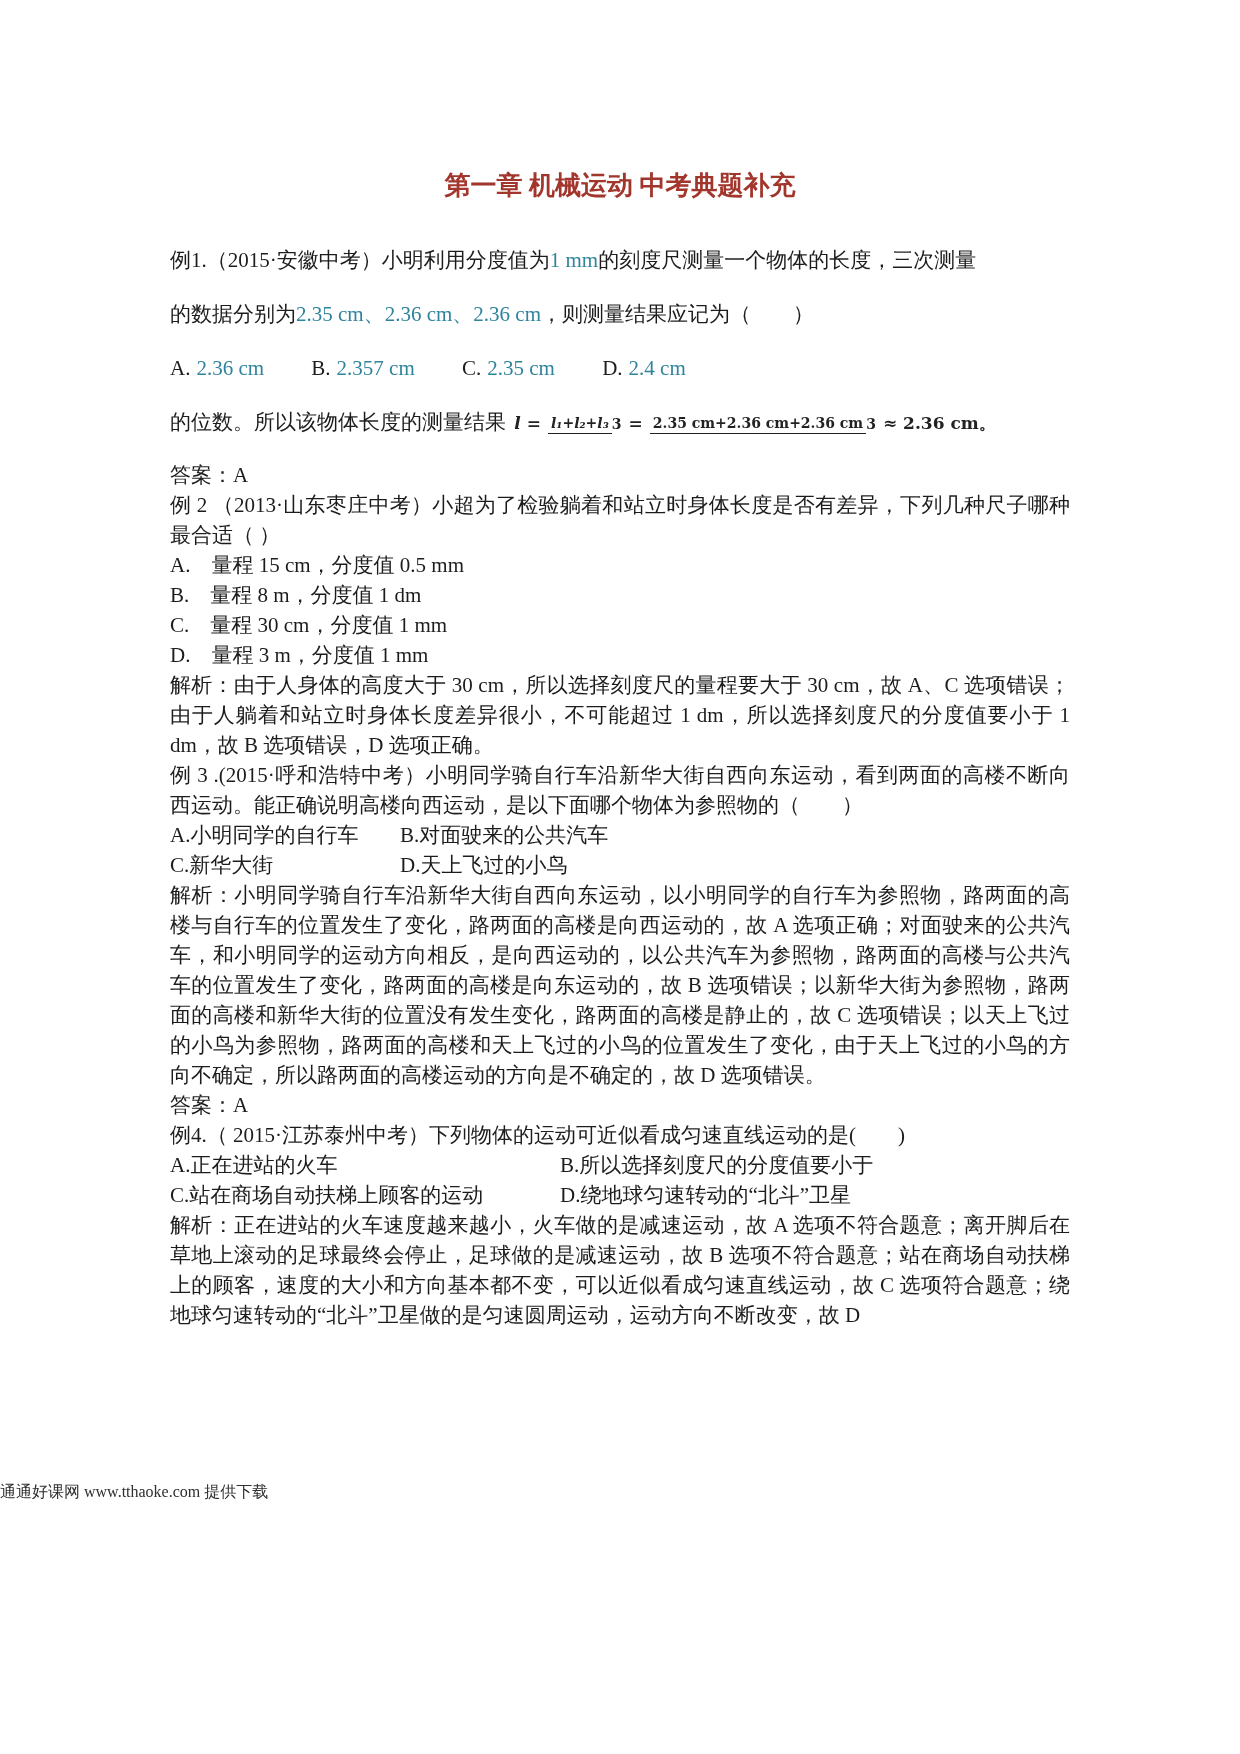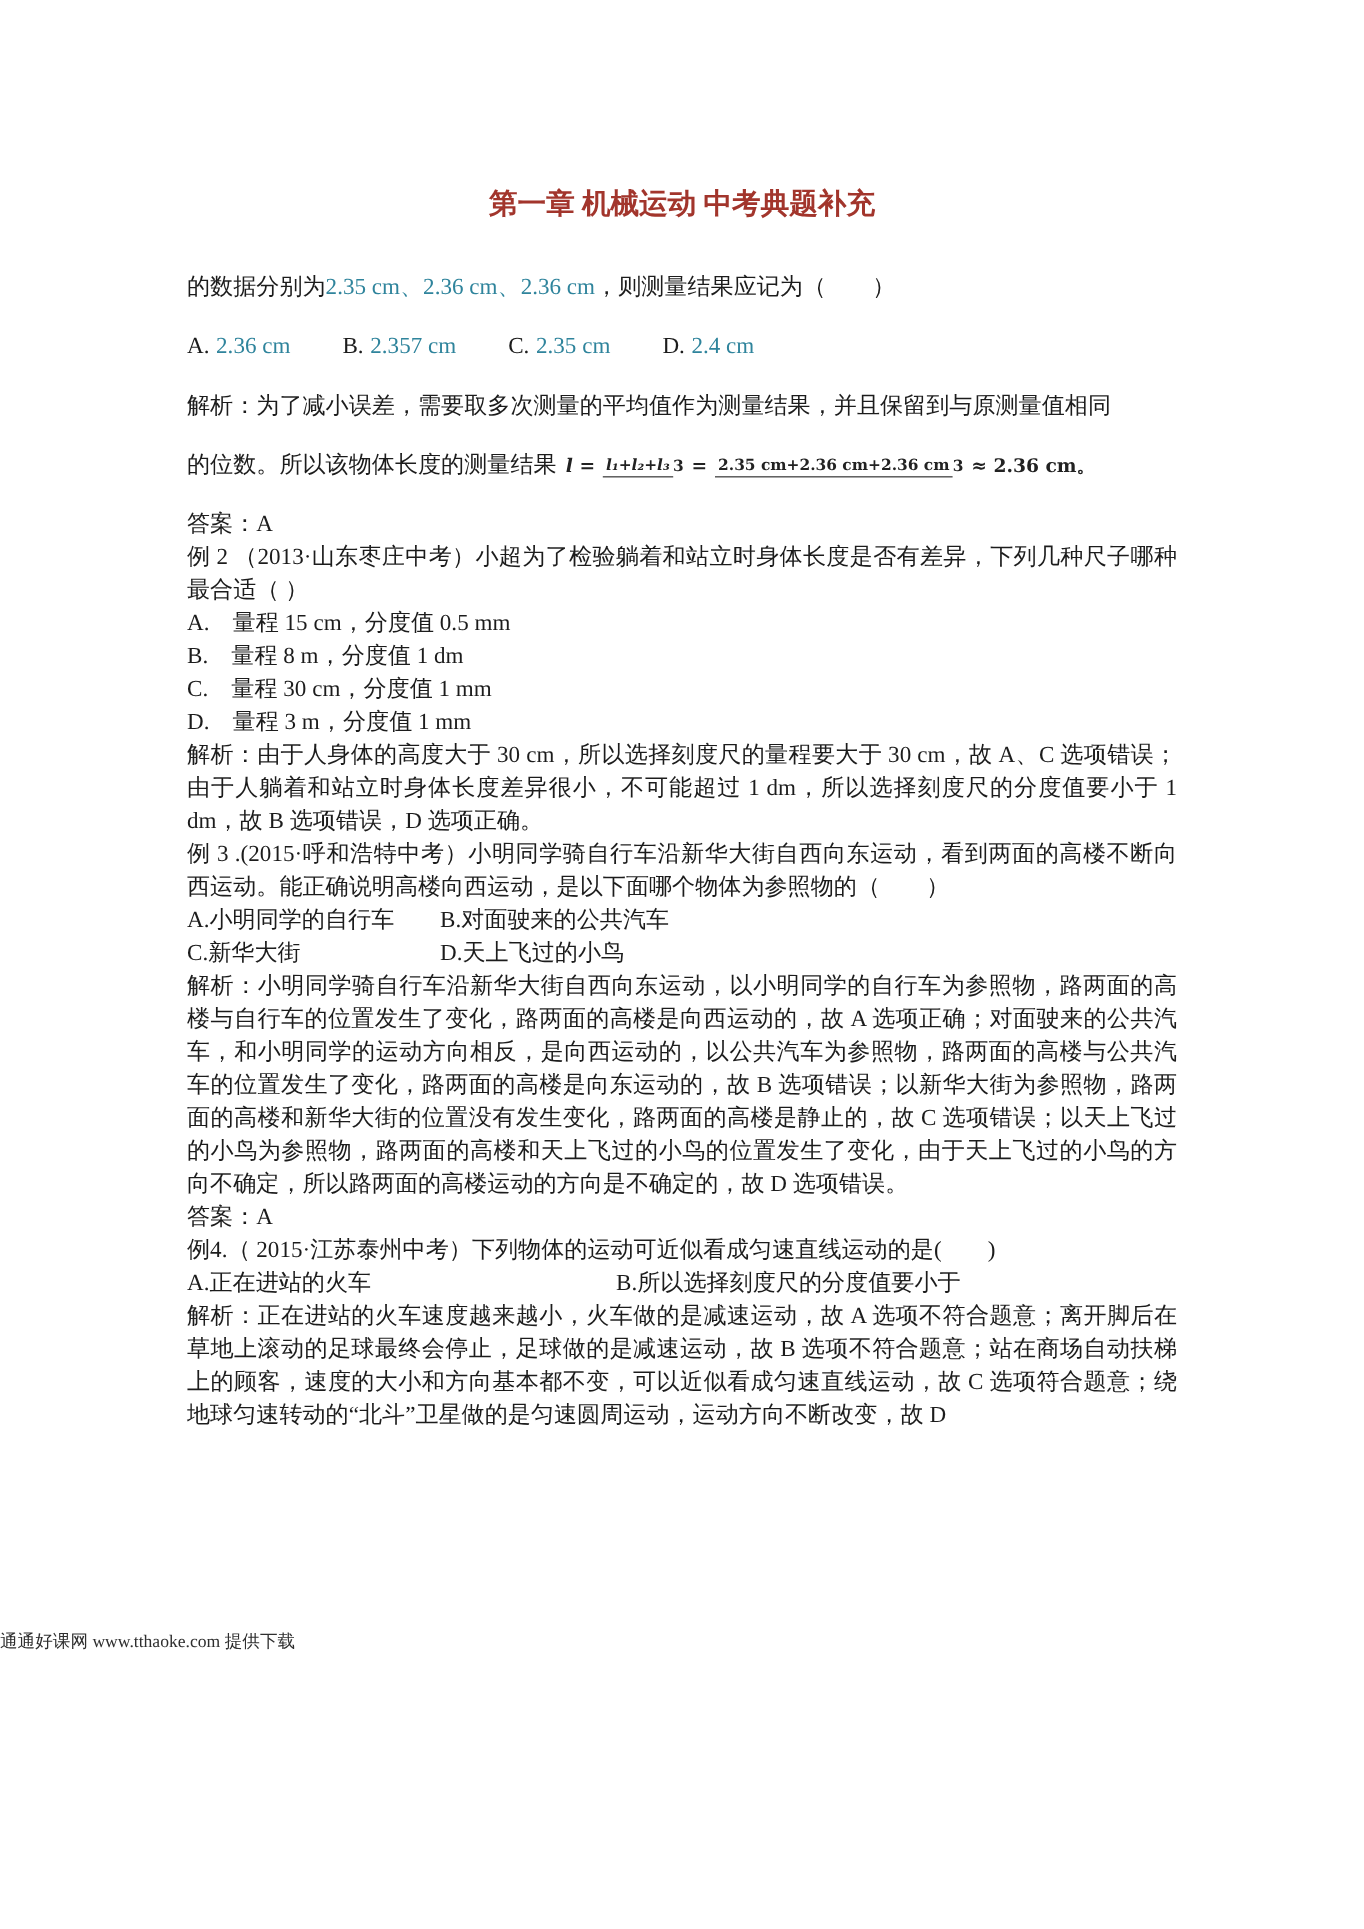--- a/index.html
+++ b/index.html
@@ -41,30 +41,30 @@
   }
 </style>
 </head>
 <body>
 
 <div class="page">
 
   <h1 class="title">第一章 机械运动 中考典题补充</h1>
 
   <section>
+    <p class="ds"><span>例1.（2015·安徽中考）小明利用分度值为</span><span class="teal">1 mm</span><span>的刻度尺测量一个物体的长度，三次测量</span></p>
     <p class="ds"><span>的数据分别为</span><span class="teal">2.35 cm、2.36 cm、2.36 cm</span><span>，则测量结果应记为（　　）</span></p>
 
     <p class="ds">
       <span class="opt-pair"><span>A.</span><span class="teal val">2.36 cm</span></span>
       <span class="opt-pair"><span>B.</span><span class="teal val">2.357 cm</span></span>
       <span class="opt-pair"><span>C.</span><span class="teal val">2.35 cm</span></span>
       <span class="opt-pair"><span>D.</span><span class="teal val">2.4 cm</span></span>
     </p>
 
-    <p class="ds">解析：为了减小误差，需要取多次测量的平均值作为测量结果，并且保留到与原测量值相同</p>
 
     <p class="ds">
       <span>的位数。所以该物体长度的测量结果</span>
       <span class="math">
         <span class="var piece">l</span><span class="piece">=</span><span class="frac f1">
             <span class="num">l₁+l₂+l₃</span>
             <span class="den">3</span>
           </span><span class="piece">=</span><span class="frac">
             <span class="num">2.35 cm+2.36 cm+2.36 cm</span>
             <span class="den">3</span>
@@ -94,18 +94,21 @@
     </p>
     <p class="ss just">解析：小明同学骑自行车沿新华大街自西向东运动，以小明同学的自行车为参照物，路两面的高楼与自行车的位置发生了变化，路两面的高楼是向西运动的，故 A 选项正确；对面驶来的公共汽车，和小明同学的运动方向相反，是向西运动的，以公共汽车为参照物，路两面的高楼与公共汽车的位置发生了变化，路两面的高楼是向东运动的，故 B 选项错误；以新华大街为参照物，路两面的高楼和新华大街的位置没有发生变化，路两面的高楼是静止的，故 C 选项错误；以天上飞过的小鸟为参照物，路两面的高楼和天上飞过的小鸟的位置发生了变化，由于天上飞过的小鸟的方向不确定，所以路两面的高楼运动的方向是不确定的，故 D 选项错误。</p>
     <p class="ss">答案：A</p>
   </section>
 
   <section>
     <p class="ss just">例4.（ 2015·江苏泰州中考）下列物体的运动可近似看成匀速直线运动的是(　　)</p>
     <p class="ss">
       <span class="col390">A.正在进站的火车</span><span>B.所以选择刻度尺的分度值要小于</span>
     </p>
+    <p class="ss">
+      <span class="col390">C.站在商场自动扶梯上顾客的运动</span><span>D.绕地球匀速转动的“北斗”卫星</span>
+    </p>
     <p class="ss just">解析：正在进站的火车速度越来越小，火车做的是减速运动，故 A 选项不符合题意；离开脚后在草地上滚动的足球最终会停止，足球做的是减速运动，故 B 选项不符合题意；站在商场自动扶梯上的顾客，速度的大小和方向基本都不变，可以近似看成匀速直线运动，故 C 选项符合题意；绕地球匀速转动的“北斗”卫星做的是匀速圆周运动，运动方向不断改变，故 D</p>
   </section>
 
   <div class="footer">通通好课网  www.tthaoke.com  提供下载</div>
 
 </div>
 
 </body></html>

